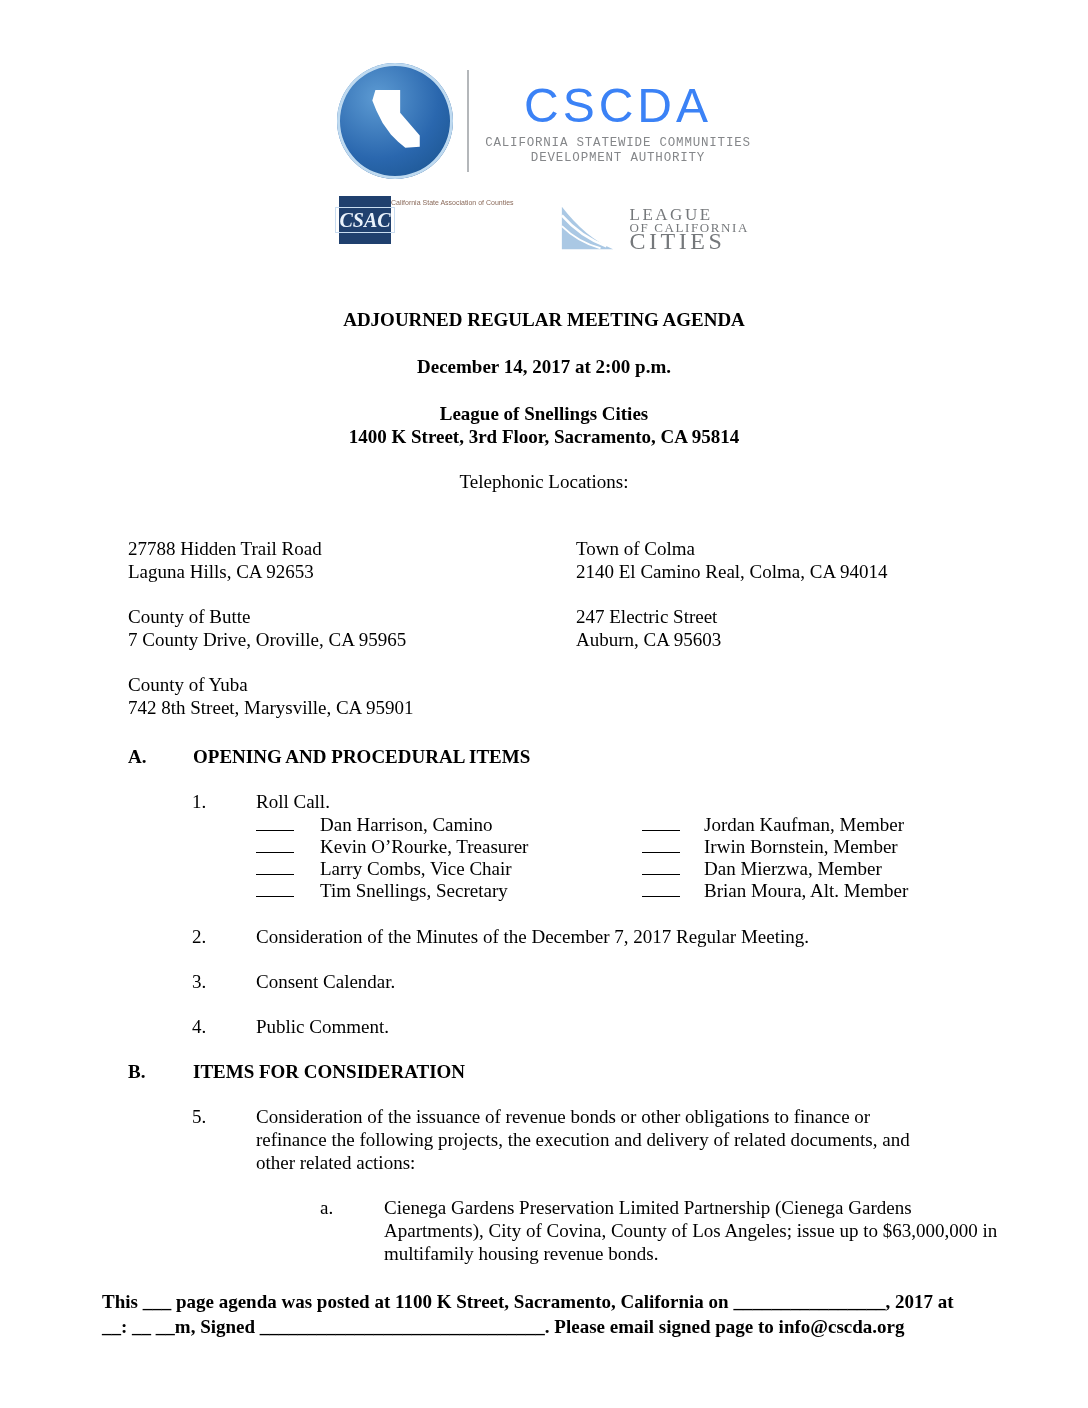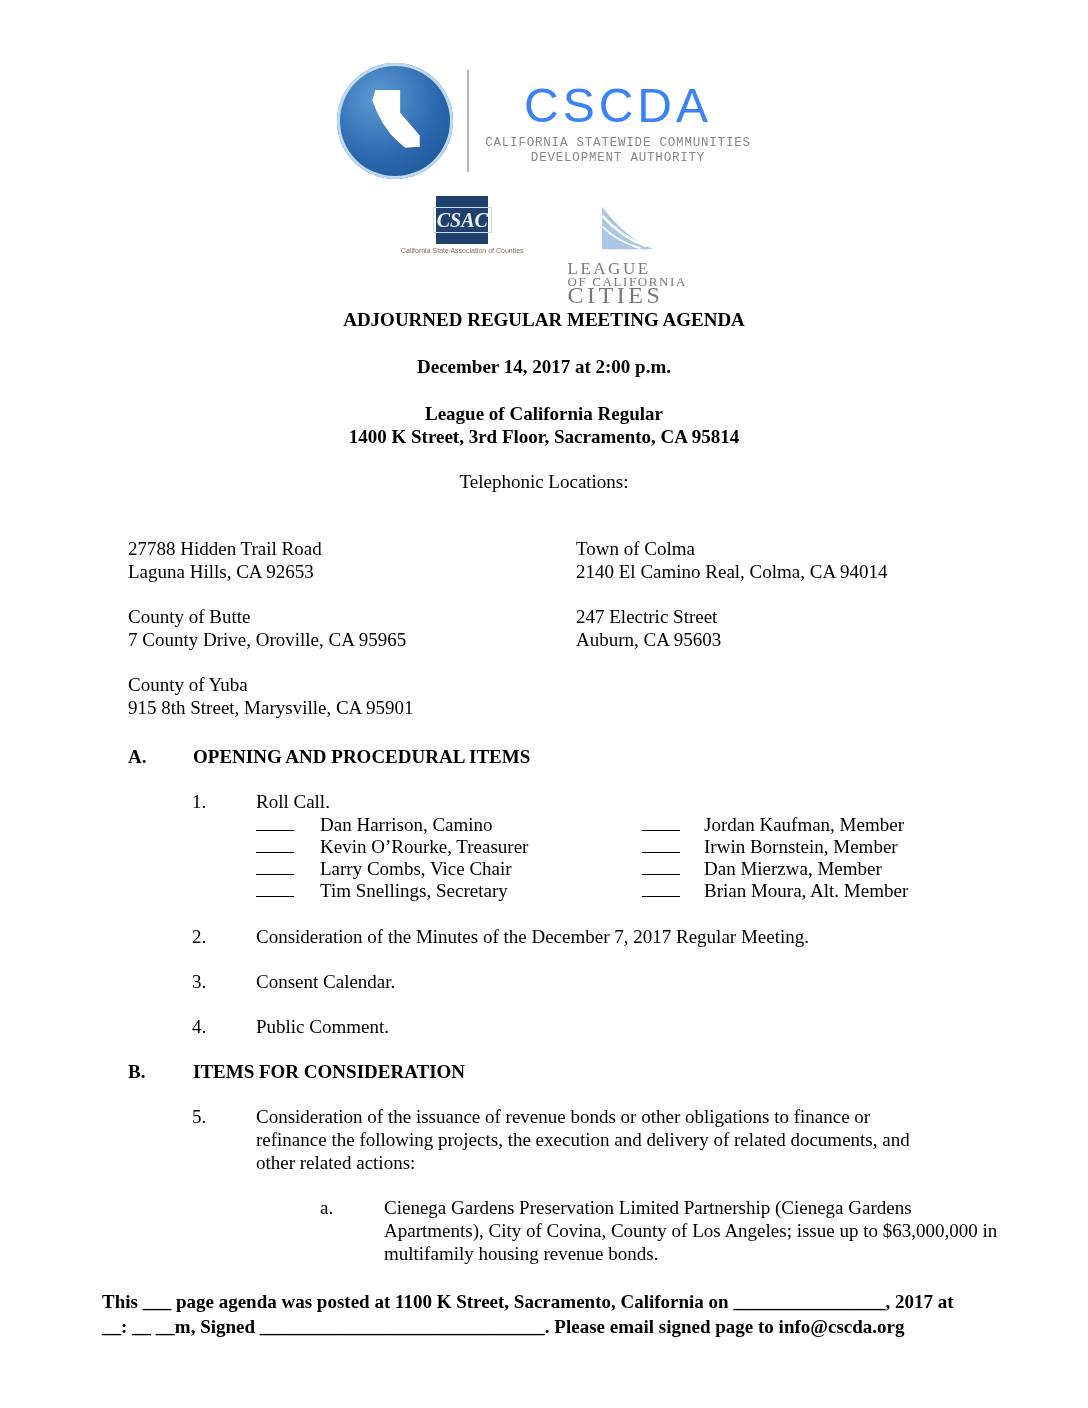--- a/index.html
+++ b/index.html
@@ -25,32 +25,32 @@
   .logo-textcol{display:flex;flex-direction:column;align-items:center;}
   .logo-acronym{
     font-family:"Liberation Sans", sans-serif;font-weight:normal;
     font-size:48px;line-height:60px;letter-spacing:4px;color:#3b82f6;
   }
   .logo-tagline{
     font-family:Liberation Mono, monospace;font-size:12.5px;line-height:15px;
     letter-spacing:0.8px;color:#85878a;text-align:center;
   }
   .partner-row{display:flex;justify-content:center;align-items:flex-start;gap:44px;margin-top:14px;height:64px;}
-  .csac-block{display:flex;flex-direction:column;align-items:center;}
+  .csac-block{display:flex;flex-direction:row;}
   .csac-box{
     width:52px;height:48px;background:#20406e;
     display:flex;align-items:center;justify-content:center;
   }
   .csac-inner{
     border:1px solid #c9dcf0;padding:1px 3px;
     color:#eaf2fb;font-family:"Liberation Serif", serif;
     font-style:italic;font-weight:bold;font-size:20px;line-height:22px;
   }
   .csac-caption{font-family:"Liberation Sans", sans-serif;font-size:7px;line-height:10px;color:#8a6a5a;margin-top:2px;white-space:nowrap;}
-  .league-block{display:flex;align-items:center;gap:6px;margin-top:6px;flex-direction:column;}
+  .league-block{display:flex;align-items:center;gap:14px;margin-top:6px;}
   .league-textcol{display:flex;flex-direction:column;align-items:flex-start;font-family:"Liberation Serif", serif;color:#75787b;}
   .league-l1{font-size:17px;line-height:17px;letter-spacing:2.5px;}
   .league-l2{font-size:13px;line-height:9px;letter-spacing:1.6px;text-align:right;}
   .league-l3{font-size:24px;line-height:19px;letter-spacing:3.5px;}
   
   .center{text-align:center;}
   .bold{font-weight:bold;}
   .doc-title{margin-top:48px;}
   .doc-date{margin-top:24px;text-align:center;}
   .doc-venue{margin-top:24px;}
@@ -115,21 +115,21 @@
         <span class="league-l1">LEAGUE</span>
         <span class="league-l2">OF CALIFORNIA</span>
         <span class="league-l3">CITIES</span>
       </div>
     </div>
   </div>
 
   <div class="center bold doc-title">ADJOURNED REGULAR MEETING AGENDA</div>
   <div class="center bold doc-date">December 14, 2017 at 2:00 p.m.</div>
   <div class="doc-venue">
-    <div class="center bold">League of California Regular</div>
+    <div class="center bold">League of Snellings Cities</div>
     <div class="center bold">1400 K Street, 3rd Floor, Sacramento, CA 95814</div>
   </div>
   <div class="center doc-telephonic">Telephonic Locations:</div>
 
   <div class="locations">
     <div class="loc-row">
       <div>
         <div>27788 Hidden Trail Road</div>
         <div>Laguna Hills, CA 92653</div>
       </div>
@@ -144,21 +144,21 @@
         <div>7 County Drive, Oroville, CA 95965</div>
       </div>
       <div>
         <div>247 Electric Street</div>
         <div>Auburn, CA 95603</div>
       </div>
     </div>
     <div class="loc-row">
       <div>
         <div>County of Yuba</div>
-        <div>915 8th Street, Marysville, CA 95901</div>
+        <div>742 8th Street, Marysville, CA 95901</div>
       </div>
       <div>
         <div></div>
         <div></div>
       </div>
     </div>
   </div>
 
   <div class="section-head">
     <span class="section-letter">A.</span>

